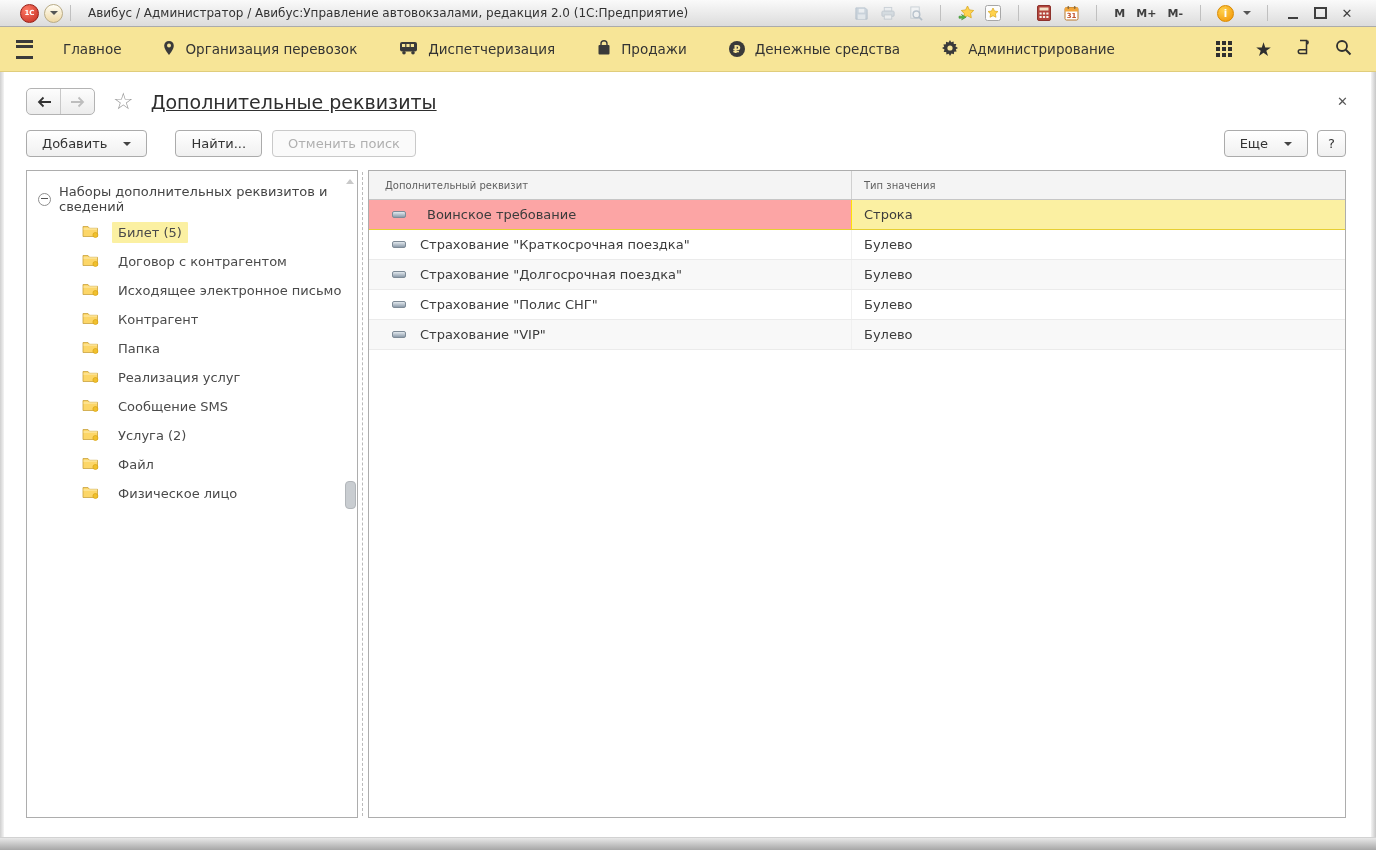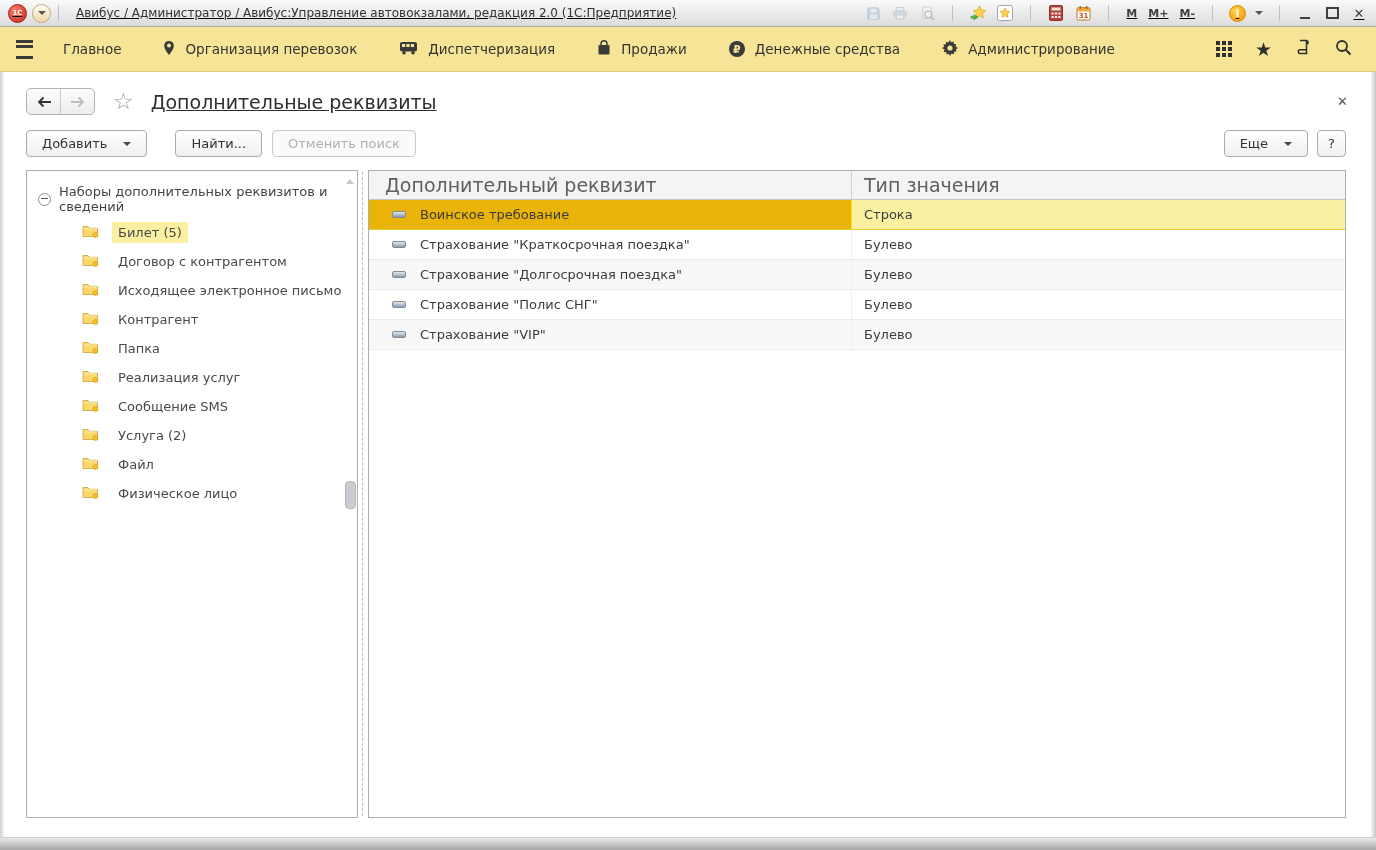--- a/index.html
+++ b/index.html
@@ -1,21 +1,21 @@
 <!DOCTYPE html>
 <html><head>
 <meta charset="utf-8">
 <style>
   html,body{margin:0;padding:0;}
   body{font-family:"DejaVu Sans","Liberation Sans",sans-serif;background:#888;}
   .window{position:relative;width:1376px;height:850px;background:#fff;overflow:hidden;}
 
   
-  .titlebar{height:27px;display:flex;align-items:center;padding:0 8px;box-sizing:border-box;
-    background:linear-gradient(#fafafa,#dcdcdc);border-bottom:1px solid #ababab;text-decoration:underline;}
+  .titlebar{height:27px;display:flex;align-items:center;padding:0 20px;box-sizing:border-box;
+    background:linear-gradient(#fafafa,#dcdcdc);border-bottom:1px solid #ababab;}
   .logo-1c{width:17px;height:17px;border-radius:50%;flex:none;
     background:radial-gradient(circle at 35% 30%,#ff7a66,#c22a1f);border:1px solid #992017;
     color:#fff;font-size:7px;font-weight:bold;display:flex;align-items:center;justify-content:center;}
   .tb-dd{width:17px;height:17px;border-radius:50%;flex:none;margin-left:5px;
     background:linear-gradient(#fffef7,#f0d9a4);border:1px solid #b9ab84;
     display:flex;align-items:center;justify-content:center;}
   .caret-down{width:0;height:0;border-left:4px solid transparent;border-right:4px solid transparent;border-top:4px solid #555;}
   .tb-sep{width:1px;height:16px;background:#c0c0c0;margin:0 7px;flex:none;}
   .tb-title{font-size:12px;color:#333;margin-left:10px;white-space:nowrap;}
   .tb-right{margin-left:auto;display:flex;align-items:center;gap:9px;}
@@ -75,29 +75,29 @@
   .expander::after{content:'';position:absolute;left:2px;right:2px;top:4px;height:1px;background:#555;}
   .tree-item{height:29px;display:flex;align-items:center;padding-left:55px;font-size:13px;color:#4a4a4a;cursor:pointer;}
   .tree-item .flabel{margin-left:13px;padding:3px 6px;border-radius:1px;}
   .tree-item.selected .flabel{background:#fbf0a2;}
   .tree-scroll{position:absolute;top:2px;bottom:2px;right:1px;width:12px;}
   .scroll-up{position:absolute;top:6px;left:2px;width:0;height:0;border-left:4px solid transparent;border-right:4px solid transparent;border-bottom:5px solid #c9c9c9;}
   .scroll-thumb{position:absolute;top:48%;left:1px;width:9px;height:26px;background:#c9cdd1;border:1px solid #b2b6ba;border-radius:4px;}
 
   
   .thead{display:flex;height:28px;flex:none;background:#f4f4f4;border-bottom:1px solid #c6c6c6;
-    font-size:19px;color:#5f5f5f;}
+    font-size:10px;color:#5f5f5f;}
   .th1{width:483px;box-sizing:border-box;padding-left:16px;display:flex;align-items:center;border-right:1px solid #d0d0d0;}
   .th2{flex:1;display:flex;align-items:center;padding-left:12px;}
   .trow{display:flex;height:29px;flex:none;font-size:13px;color:#3c3c3c;border-bottom:1px solid #ebebeb;cursor:pointer;}
   .trow.striped{background:#f8f8f8;}
   .td1{width:483px;box-sizing:border-box;display:flex;align-items:center;padding-left:23px;border-right:1px solid #f0f0f0;}
   .td2{flex:1;display:flex;align-items:center;padding-left:12px;}
   .trow.selected{border-bottom:1px solid #e6cf32;}
-  .trow.selected .td1{background:#eab308;border-right-color:#ffe005;}
+  .trow.selected .td1{background:#fca5a5;border-right-color:#ffe005;gap:7px;}
   .trow.selected .td2{background:#fbf0a2;}
   .attr-pill{width:12px;height:5px;border-radius:2px;flex:none;margin-right:14px;
     background:linear-gradient(#e3e9ee,#8d9cab);border:1px solid #7e8b97;}
 
   
   .frame-right{position:absolute;top:72px;bottom:12px;right:0;width:5px;background:linear-gradient(to right,#f4f4f4,#c7c7c7);}
   .frame-left{position:absolute;top:72px;bottom:12px;left:0;width:4px;background:linear-gradient(to left,#f4f4f4,#cfcfcf);}
   .statusbar{position:absolute;left:0;right:0;bottom:0;height:12px;
     background:linear-gradient(#e8e8e8,#a6a6a6);border-top:1px solid #d2d2d2;}
 </style>

